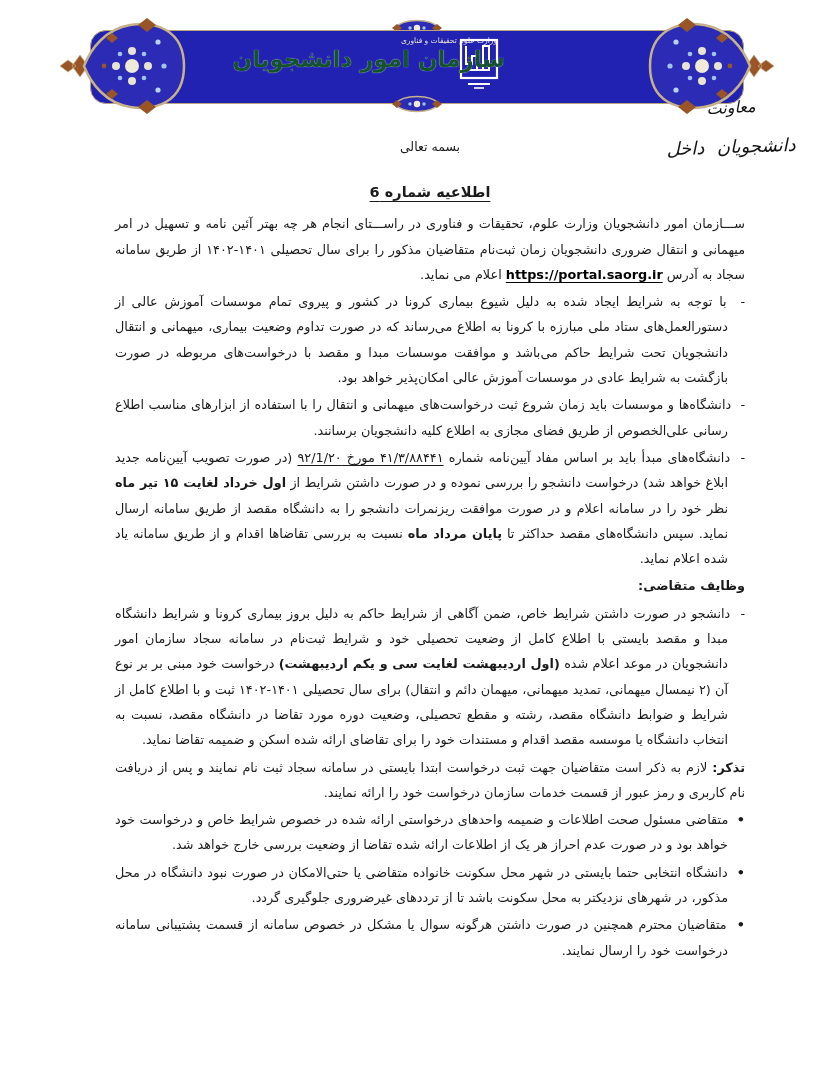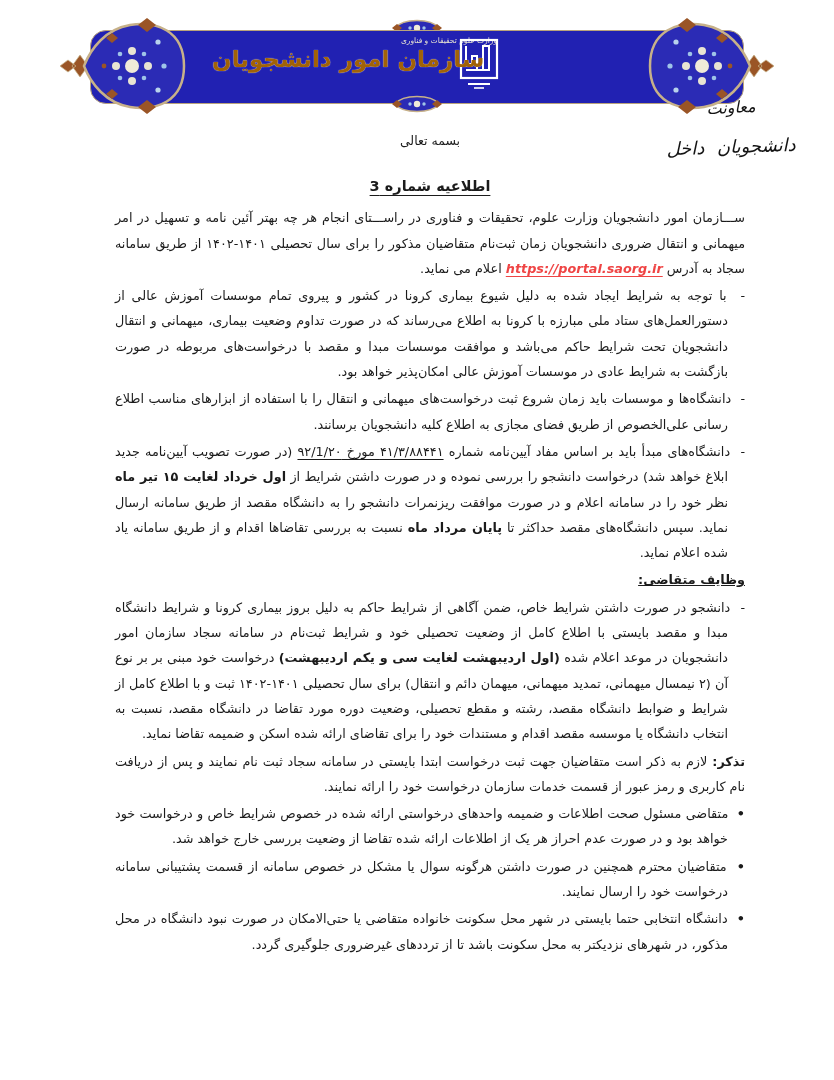--- a/index.html
+++ b/index.html
@@ -22,53 +22,53 @@
   .banner-medallion { position:absolute; left:50%; width:52px; height:28px; margin-left:-26px; }
   .banner-medallion.top { top:8px; }
   .banner-medallion.bottom { bottom:0px; }
   .banner-ministry {
     position:absolute; top:30px; left:322px; width:130px;
     color:#e8e4d2; font-size:7.5px; text-align:center; white-space:nowrap;
   }
   .banner-logo { position:absolute; top:32px; left:396px; width:42px; height:52px; }
   .banner-title {
     position:absolute; top:40px; left:150px; width:293px;
-    color:#a16207; font-size:23px; font-weight:bold; text-align:left; white-space:nowrap;
+    color:#14532d; font-size:23px; font-weight:bold; text-align:right; white-space:nowrap;
     text-shadow:0 0 1px #ffffff;
   }
 
   
   .hand1 {
     position:absolute; top:98px; left:676px; width:110px; text-align:center;
     font-family:"DejaVu Serif", serif; font-style:italic; font-size:16px; color:#141414;
     transform:rotate(-3deg);
   }
   .hand2 {
     position:absolute; top:136px; left:636px; width:190px; text-align:center;
     font-family:"DejaVu Serif", serif; font-style:italic; font-size:18px; color:#141414;
     word-spacing:7px; transform:rotate(-2deg); white-space:nowrap;
   }
 
   
   .doc {
     position:absolute; top:122px; left:115px; width:630px;
     direction:rtl; font-size:12.8px; line-height:25.3px; text-align:justify;
   }
-  .bismillah { text-align:center; font-size:12.5px; margin:6px 0 20px 0; }
+  .bismillah { text-align:center; font-size:12.5px; margin:12px 0 20px 0; }
   .h-notice, .h-subject {
     text-align:center; font-weight:bold; font-size:14.5px; margin:0 0 6px 0;
     line-height:26px;
   }
   .h-notice span, .h-subject span { text-decoration:underline; text-underline-offset:4px; }
   .para { margin:0 0 2px 0; }
   .hang { padding-right:17px; text-indent:-17px; }
   .b { font-weight:bold; }
   .u { text-decoration:underline; text-underline-offset:3px; }
-  .url { font-weight:bold; text-decoration:underline; text-underline-offset:3px; direction:ltr; unicode-bidi:embed; color:#ef4444;font-style:italic; }
-  .duties { font-weight:bold; margin:0 0 2px 0;text-decoration:underline; }
+  .url { font-weight:bold; text-decoration:underline; text-underline-offset:3px; direction:ltr; unicode-bidi:embed; color:#000000; }
+  .duties { font-weight:bold; margin:0 0 2px 0; }
   .bullets { margin:2px 0 0 0; }
   .bullet-mark { font-weight:bold; }
   .signature { text-align:center; font-weight:bold; font-size:13.5px; margin-top:16px; }
 </style>
 </head>
 <body>
 
 <div class="page">
 
   <div class="banner">
@@ -142,21 +142,21 @@
   </div>
 
   <div class="hand1">معاونت</div>
   <div class="hand2">دانشجویان داخل</div>
 
   <div class="doc">
 
     <div class="bismillah">بسمه تعالی</div>
 
     <div class="h-notice">
-      <span>اطلاعیه شماره 3</span>
+      <span>اطلاعیه شماره 6</span>
     </div>
 
     <p class="para">
       <span>ســـازمان امور دانشجویان وزارت علوم، تحقیقات و فناوری در راســـتای انجام هر چه بهتر آئین نامه و تسهیل در امر میهمانی و انتقال ضروری دانشجویان زمان ثبت‌نام متقاضیان مذکور را برای سال تحصیلی ۱۴۰۱-۱۴۰۲ از طریق سامانه سجاد به آدرس</span>
       <span class="url">https://portal.saorg.ir</span>
       <span>اعلام می نماید.</span>
     </p>
 
     <p class="para hang">
       <span>-</span>&nbsp;
@@ -193,23 +193,23 @@
       <span>لازم به ذکر است متقاضیان جهت ثبت درخواست ابتدا بایستی در سامانه سجاد ثبت نام نمایند و پس از دریافت نام کاربری و رمز عبور از قسمت خدمات سازمان درخواست خود را ارائه نمایند.</span>
     </p>
 
     <div class="bullets">
       <p class="para hang">
         <span class="bullet-mark">•</span>&nbsp;
         <span>متقاضی مسئول صحت اطلاعات و ضمیمه واحدهای درخواستی ارائه شده در خصوص شرایط خاص و درخواست خود خواهد بود و در صورت عدم احراز هر یک از اطلاعات ارائه شده تقاضا از وضعیت بررسی خارج خواهد شد.</span>
       </p>
       <p class="para hang">
         <span class="bullet-mark">•</span>&nbsp;
-        <span>متقاضیان محترم همچنین در صورت داشتن هرگونه سوال یا مشکل در خصوص سامانه از قسمت پشتیبانی سامانه درخواست خود را ارسال نمایند.</span>
+        <span>دانشگاه انتخابی حتما بایستی در شهر محل سکونت خانواده متقاضی یا حتی‌الامکان در صورت نبود دانشگاه در محل مذکور، در شهرهای نزدیکتر به محل سکونت باشد تا از ترددهای غیرضروری جلوگیری گردد.</span>
       </p>
       <p class="para hang">
         <span class="bullet-mark">•</span>&nbsp;
-        <span>دانشگاه انتخابی حتما بایستی در شهر محل سکونت خانواده متقاضی یا حتی‌الامکان در صورت نبود دانشگاه در محل مذکور، در شهرهای نزدیکتر به محل سکونت باشد تا از ترددهای غیرضروری جلوگیری گردد.</span>
+        <span>متقاضیان محترم همچنین در صورت داشتن هرگونه سوال یا مشکل در خصوص سامانه از قسمت پشتیبانی سامانه درخواست خود را ارسال نمایند.</span>
       </p>
     </div>
 
 
   </div>
 </div>
 
 </body></html>

